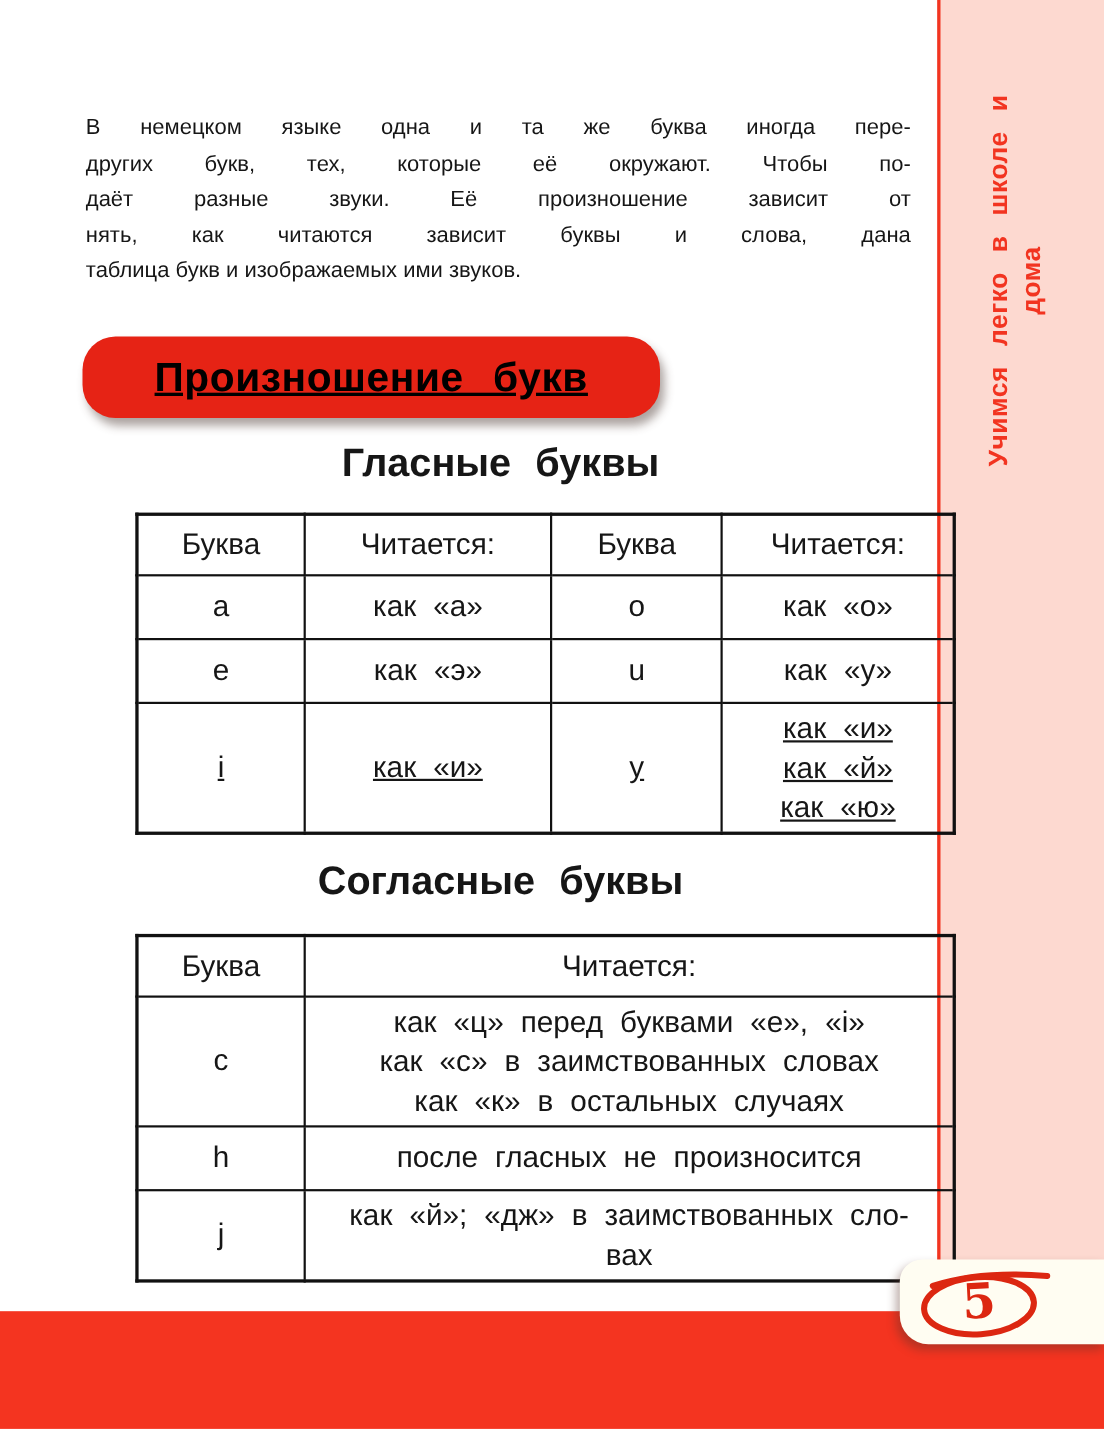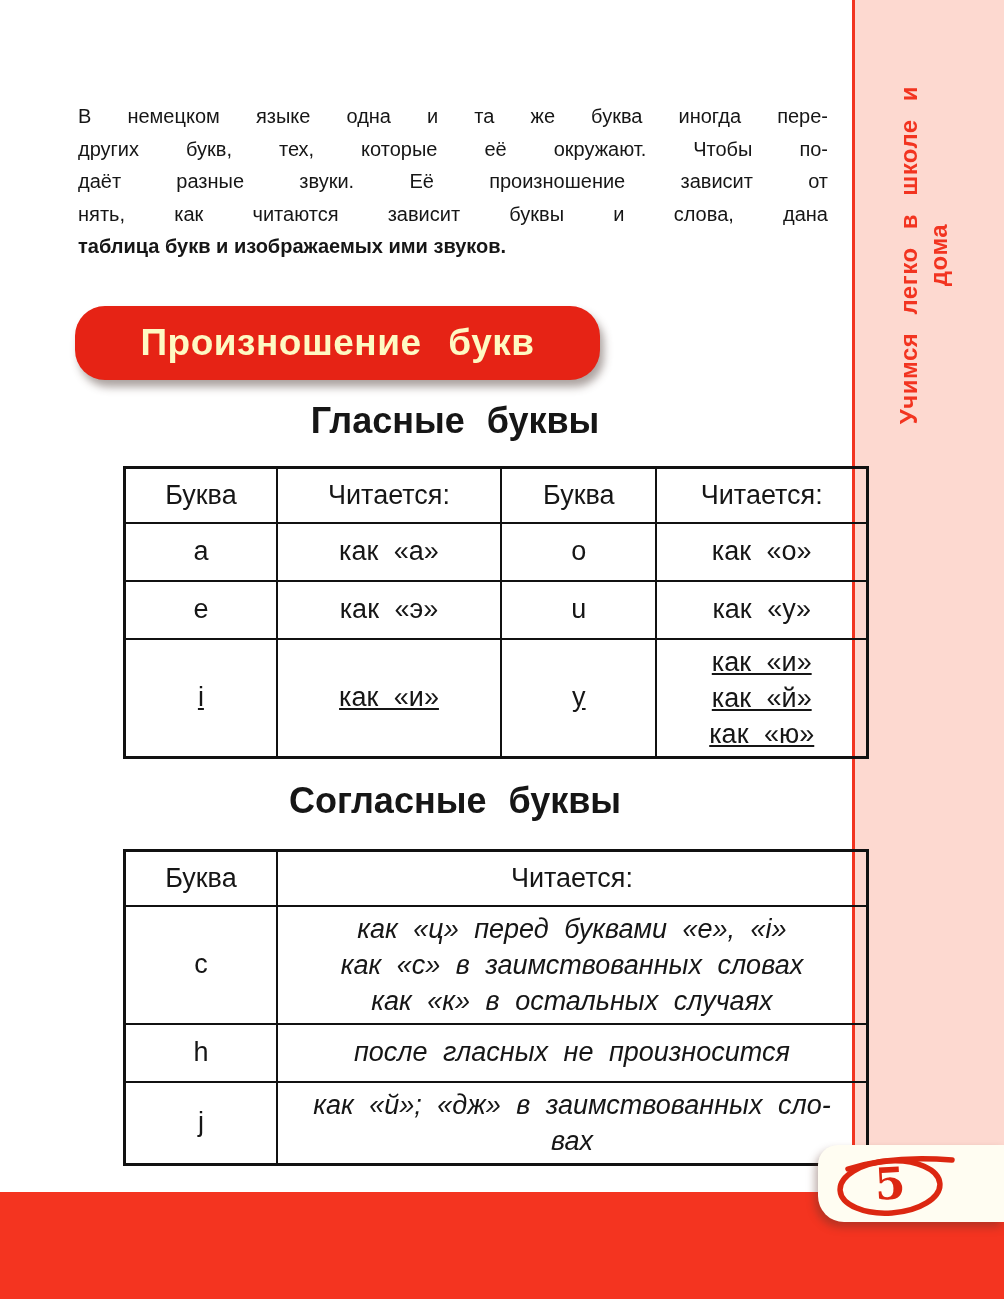--- a/index.html
+++ b/index.html
@@ -15,29 +15,29 @@
     box-sizing:border-box;
   }
   .sidebar-text{
     position:absolute;left:736px;top:240px;width:345px;height:30px;line-height:30px;
     transform:rotate(-90deg);color:var(--bright,#f23420);
     font-weight:bold;font-size:24px;letter-spacing:.5px;word-spacing:11px;text-align:center;
   }
   
   .intro{position:absolute;left:78px;top:100px;width:750px;font-size:20px;line-height:32.5px;}
   .intro-line{text-align:justify;text-align-last:justify;white-space:normal;}
-  .intro-line.last{text-align-last:left;font-weight:bold;}
+  .intro-line.last{text-align-last:left;}
   
   .badge{
     position:absolute;left:75px;top:306px;width:525px;height:74px;
     background:var(--accent,#e62315);border-radius:30px;
     box-shadow:4px 7px 9px rgba(70,50,45,.45);
     display:flex;align-items:center;justify-content:center;
   }
-  .badge span{color:#fef9c3;font-weight:bold;font-size:37px;word-spacing:16px;letter-spacing:.5px;}
+  .badge span{color:#000000;font-weight:bold;font-size:37px;word-spacing:16px;letter-spacing:.5px;text-decoration:underline;}
   
   .section-title{
     position:absolute;left:82px;width:746px;text-align:center;
     font-weight:bold;font-size:36px;word-spacing:12px;margin:0;
   }
   .title-vowels{top:400px;}
   .title-consonants{top:780px;}
   
   table.sheet{
     position:absolute;left:78px;width:746px;border-collapse:collapse;table-layout:fixed;
@@ -48,21 +48,21 @@
   table.sheet td,table.sheet th{
     border:2px solid #111;text-align:center;vertical-align:middle;
     font-weight:normal;word-spacing:8px;padding:4px 6px;box-sizing:border-box;
   }
   .letter{font-weight:bold;}
   tr.h55 td,tr.h55 th{height:55px;}
   tr.h58 td{height:58px;}
   tr.h115 td{height:115px;text-decoration:underline;}
   tr.h114 td{height:114px;}
   tr.h78 td{height:78px;}
-  td.reading-left{text-align:left;padding-left:22px;line-height:37px;font-style:italic;}
+  td.reading-left{text-align:left;padding-left:22px;line-height:37px;}
   .cell-lines div{line-height:36px;}
   
   .bottom-band{position:absolute;left:0;top:1192px;width:1004px;height:107px;background:var(--band,#f43420);}
   
   .page-tab{
     position:absolute;left:818px;top:1145px;width:186px;height:77px;
     background:var(--tab-bg,#fffdf2);border-radius:20px 0 0 26px;
     box-shadow:-3px 5px 9px rgba(90,50,40,.4);z-index:5;
   }
   .page-tab svg{position:absolute;left:14px;top:6px;}

